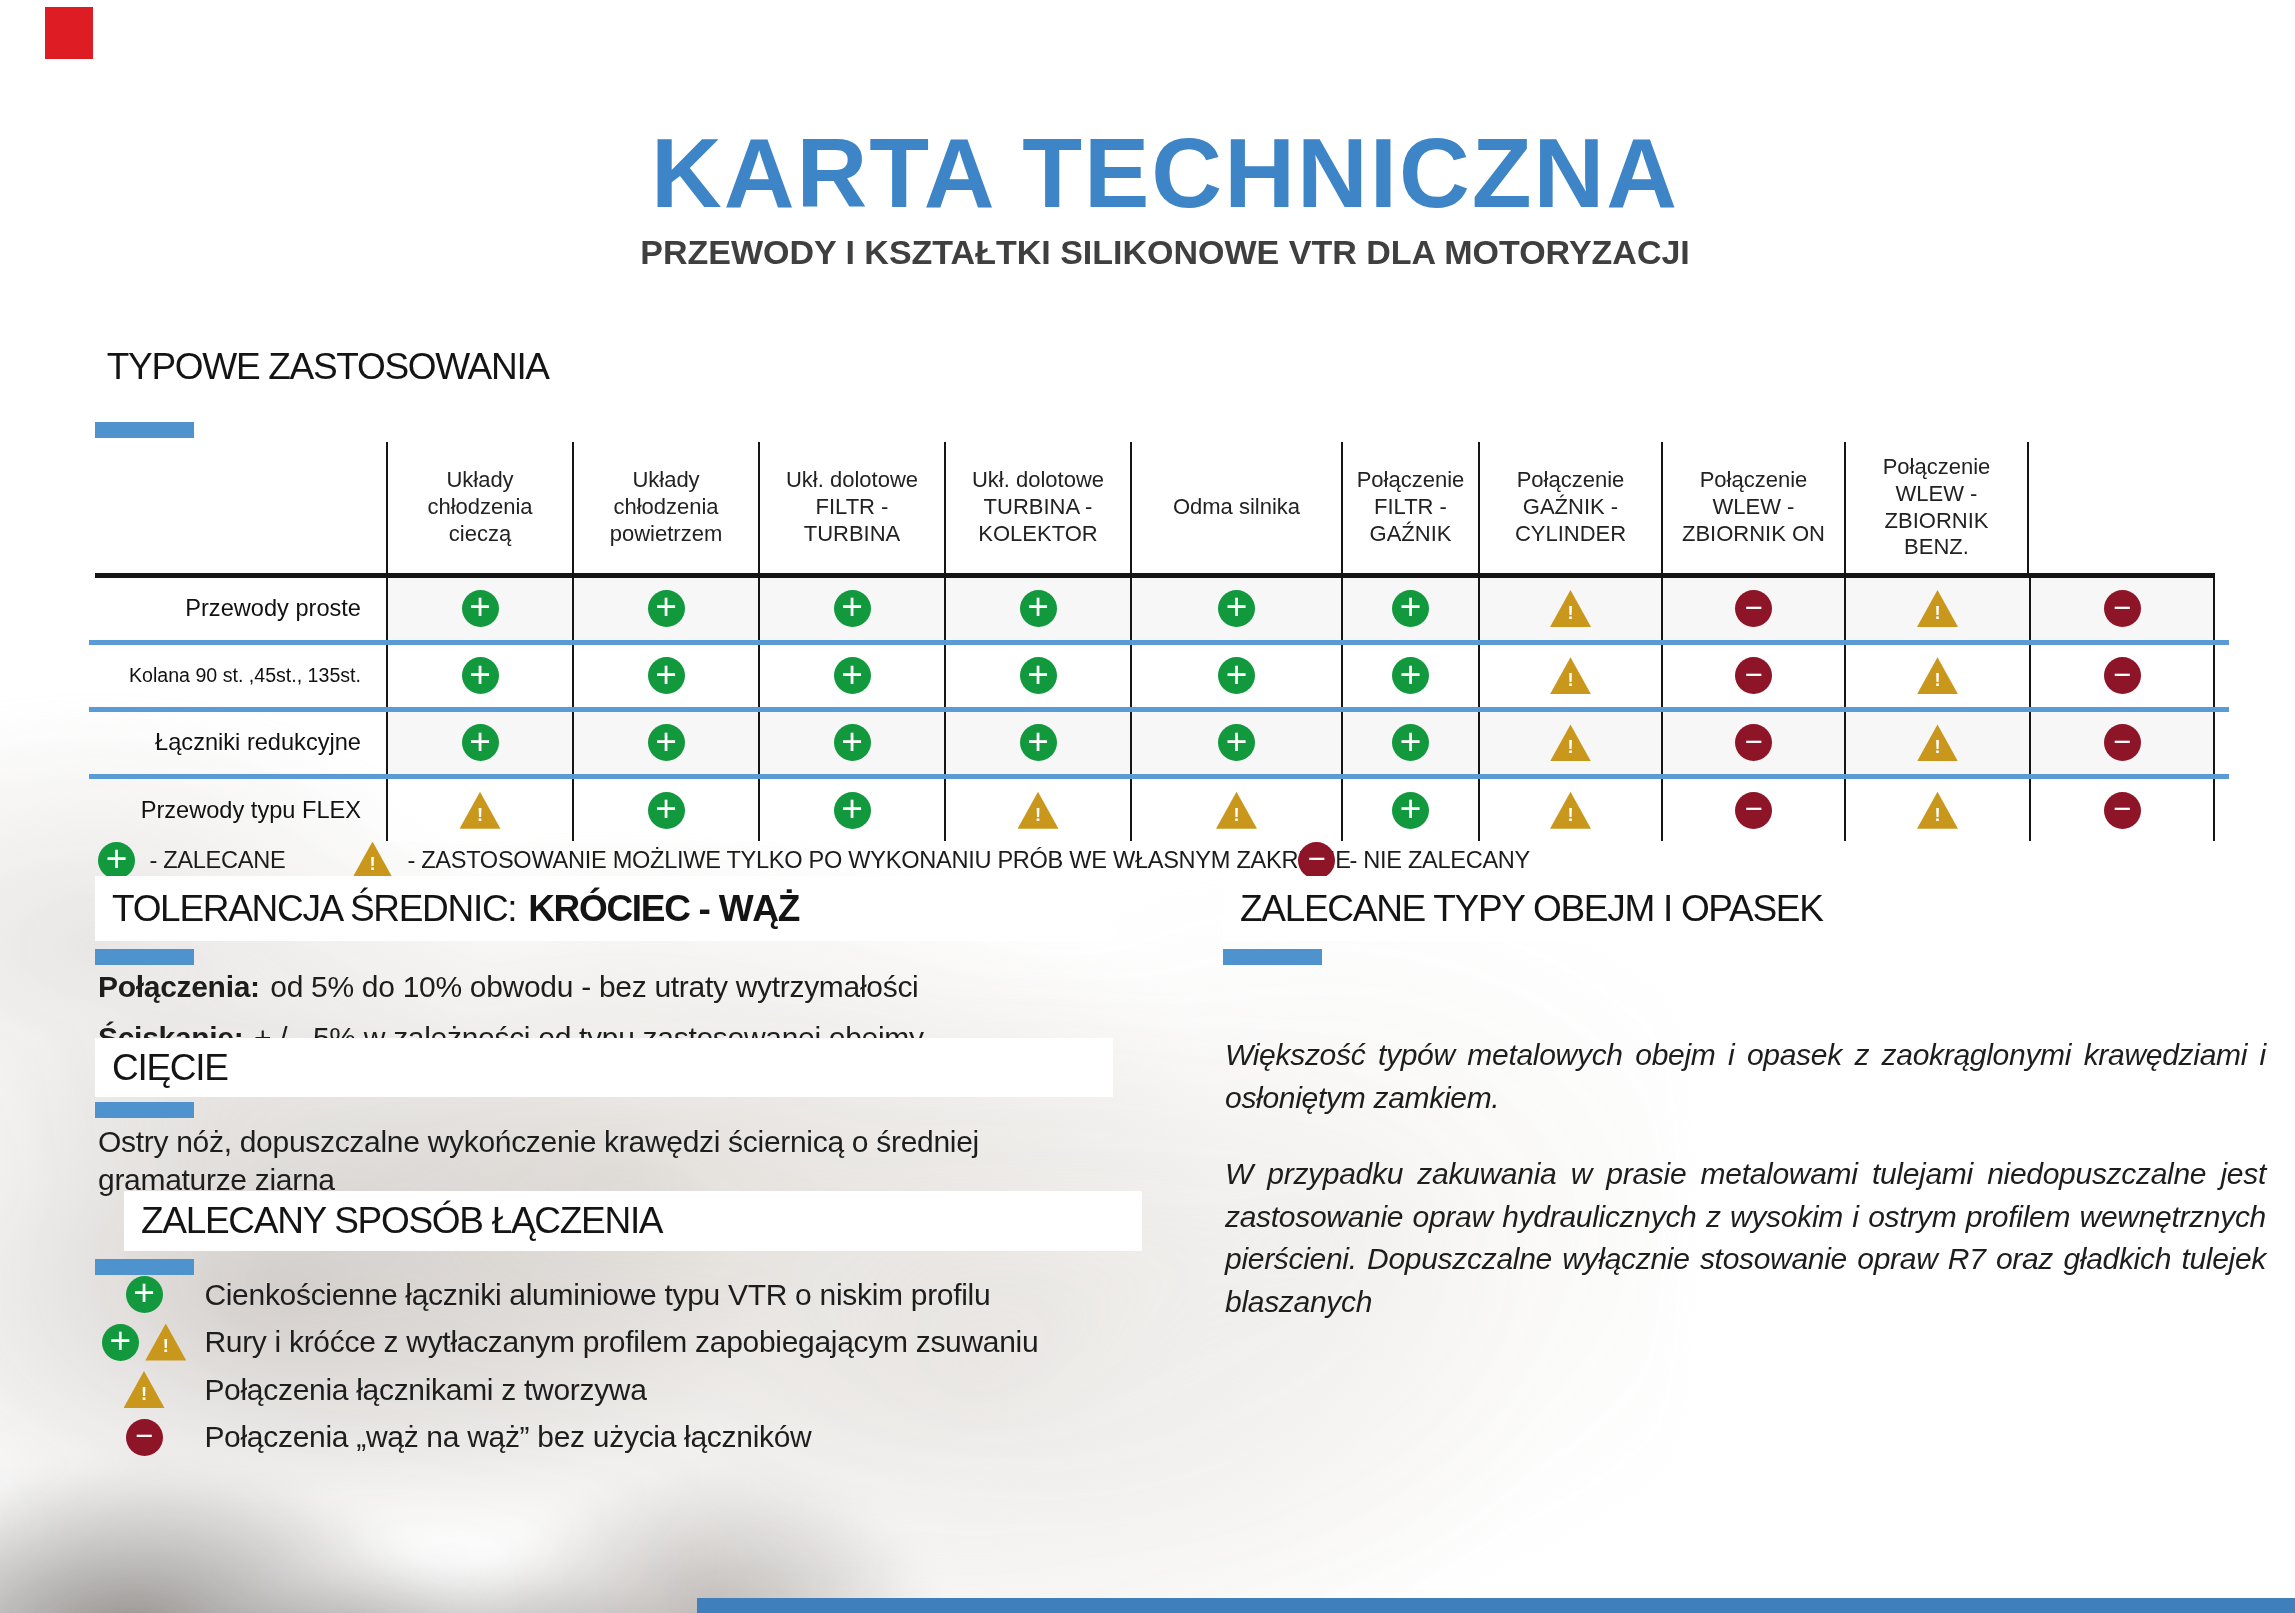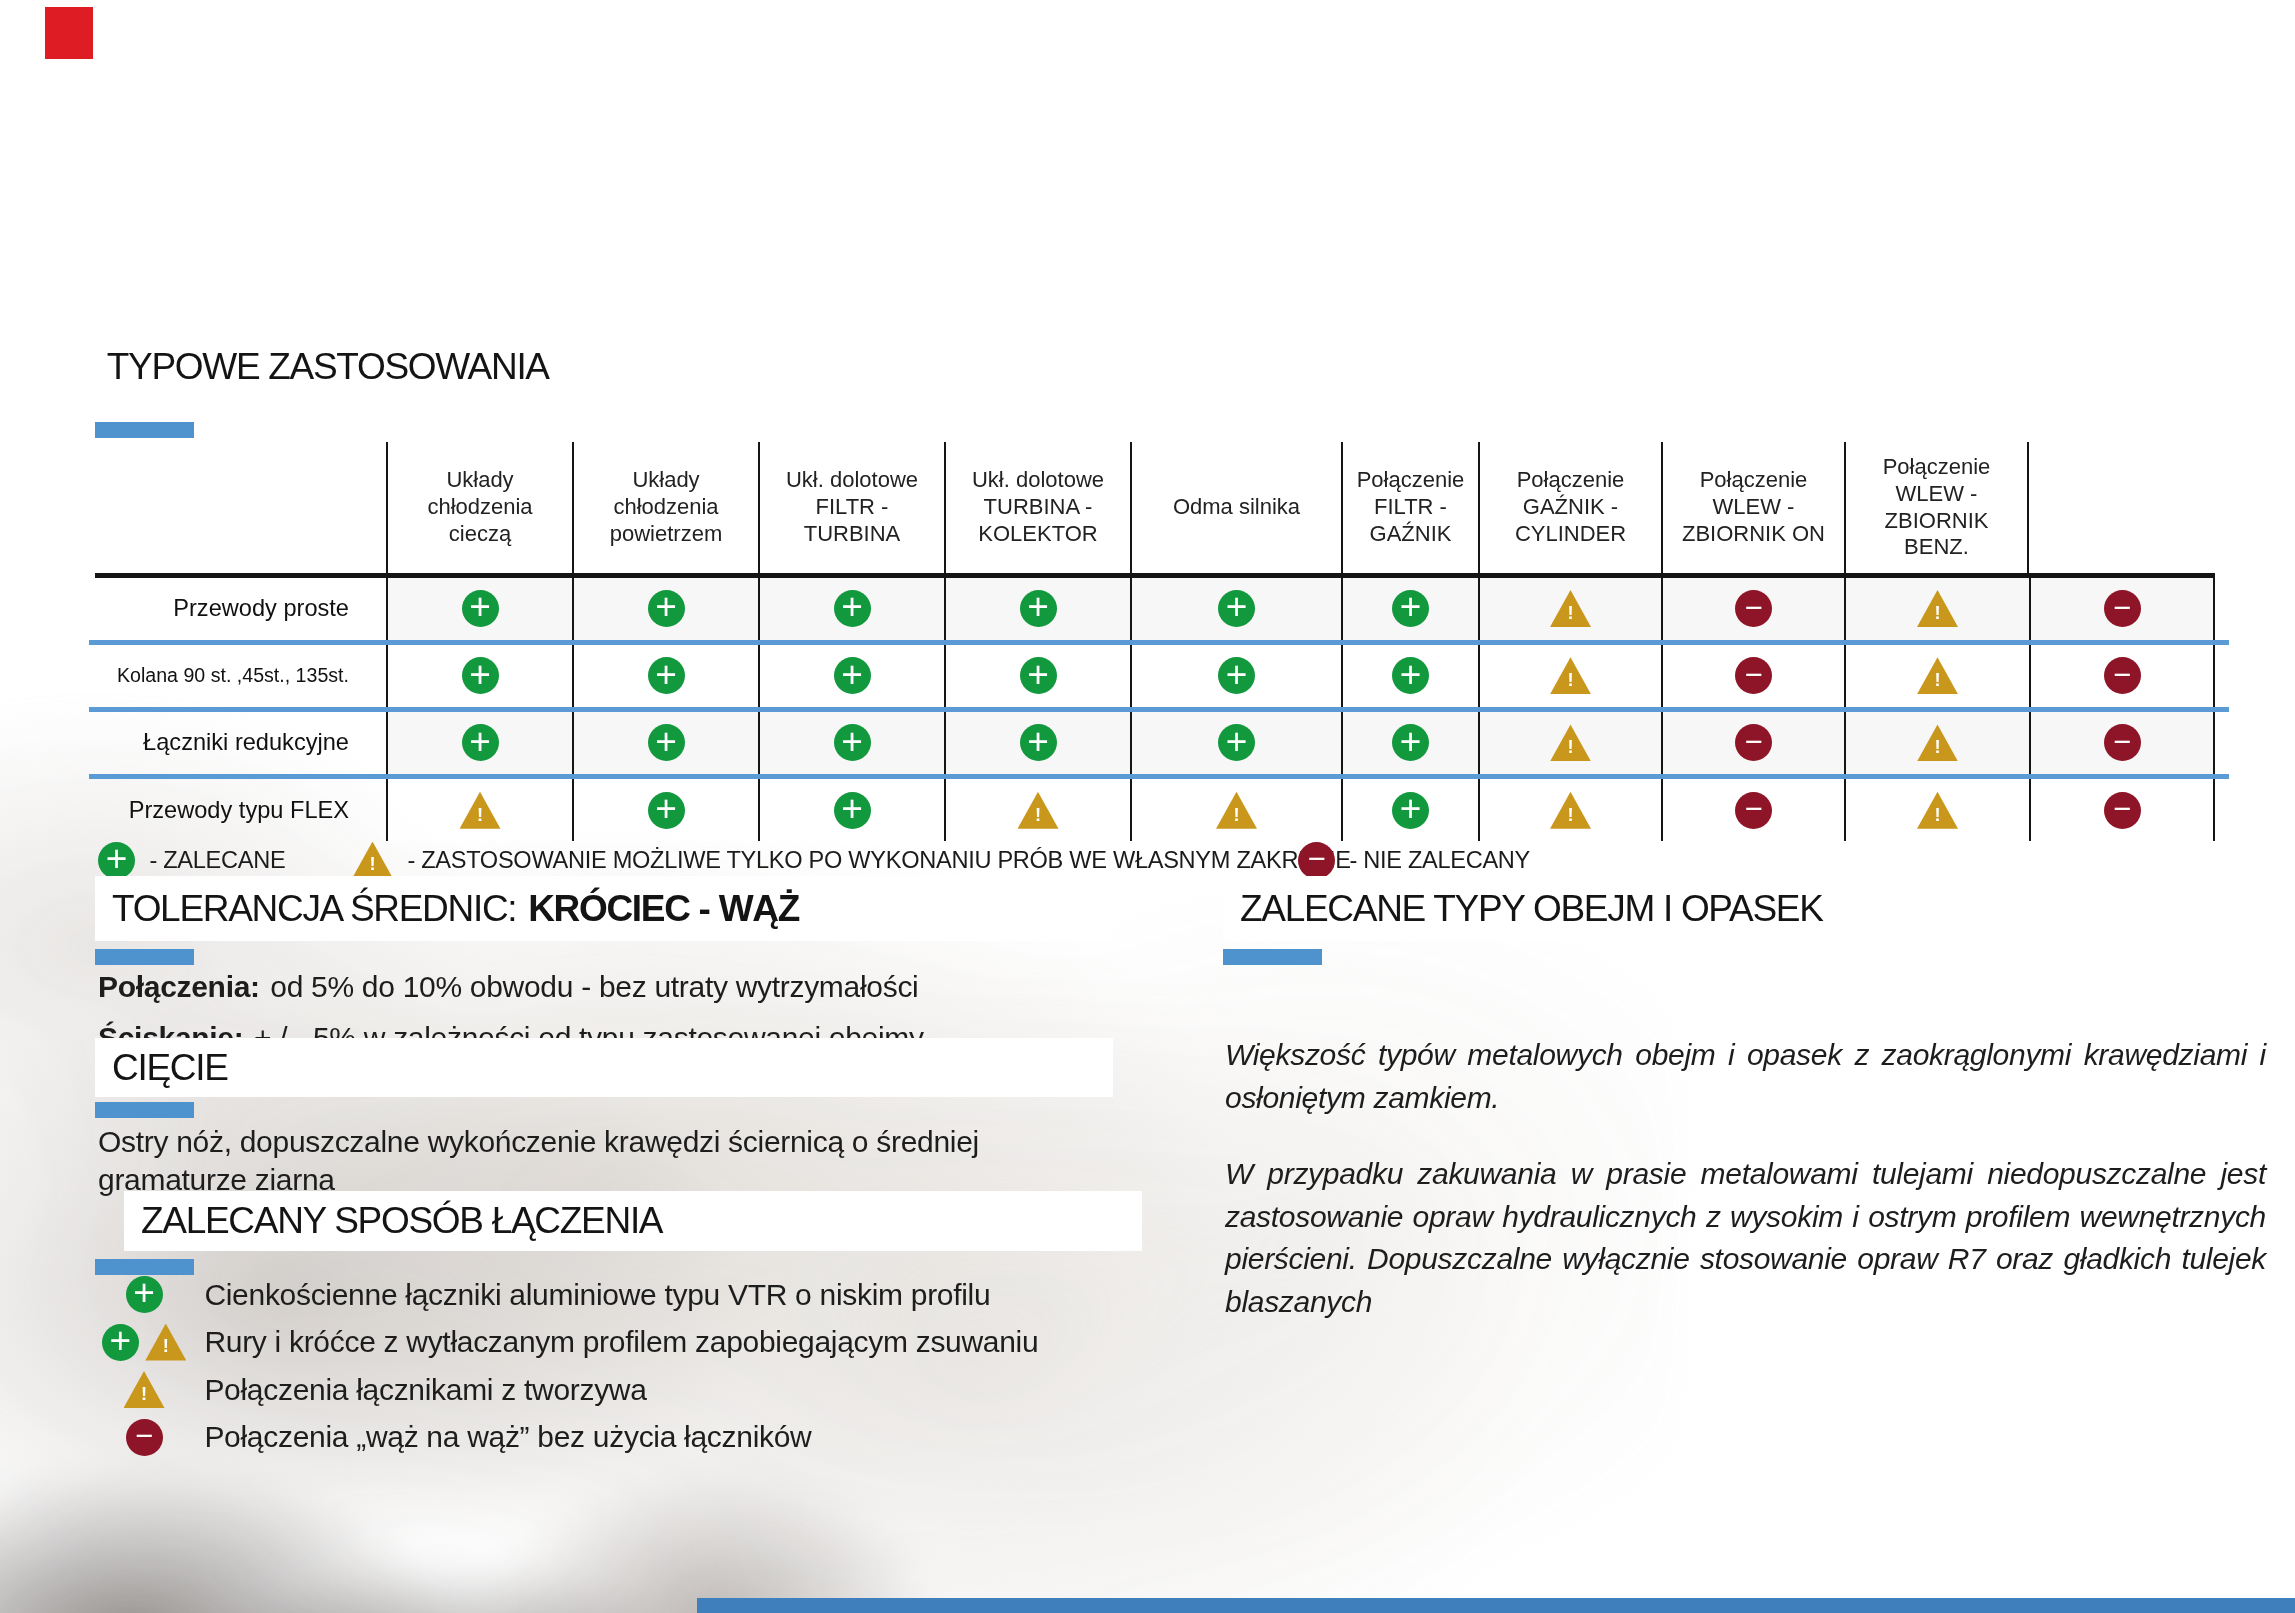--- a/index.html
+++ b/index.html
@@ -45,21 +45,21 @@
   
   .apps{position:absolute;left:95px;top:442px;display:grid;
         grid-template-columns:291px 186px 186px 186px 186px 211px 137px 183px 183px 185px 186px;}
   .cell{box-sizing:border-box;}
   .cell.corner{height:131px;}
   .cell.th{height:131px;display:flex;align-items:center;justify-content:center;text-align:center;
            font-size:22px;line-height:1.22;color:#222;border-left:2px solid #151515;padding:0 7.9px;}
   .cell.lastcol{border-right:2px solid #151515;}
   .hline{grid-column:1/-1;height:4.6px;background:#151515;}
   .rowlab{height:62px;display:flex;align-items:center;justify-content:flex-end;
-          padding-right:37px;font-size:23.6px;color:#111;white-space:nowrap;}
+          padding-right:25px;font-size:23.6px;color:#111;white-space:nowrap;}
   .rowlab.small{font-size:19.6px;}
   .cell.data{height:62px;display:flex;align-items:center;justify-content:center;border-left:2px solid #151515;}
   .r0,.r2{background:#f7f7f7;}
   .r1{background:#ffffff;}
   .r3{background:rgba(255,255,255,.5);}
   .sep{grid-column:1/-1;height:5.2px;background:#5b9bd5;margin:0 -14.4px 0 -6.5px;}
 
   
   .ico{display:inline-flex;align-items:center;justify-content:center;flex:none;}
   .ico-plus,.ico-minus{width:37px;height:37px;border-radius:50%;}
@@ -95,20 +95,24 @@
 </style>
 </head>
 <body>
 
 <div class="page">
 
   <div class="photo"></div>
 
   <div class="red-mark"></div>
 
+  <div class="titlewrap">
+    <div class="title">KARTA TECHNICZNA</div>
+    <div class="subtitle">PRZEWODY I KSZTAŁTKI SILIKONOWE VTR DLA MOTORYZACJI</div>
+  </div>
 
   <div class="sec-head typowe">
     <span>TYPOWE ZASTOSOWANIA</span>
   </div>
   <div class="bluebar typowe-bar"></div>
 
   <div class="apps">
       <div class="cell corner"></div>
       <div class="cell th">Układy chłodzenia cieczą</div>
       <div class="cell th">Układy chłodzenia powietrzem</div>

